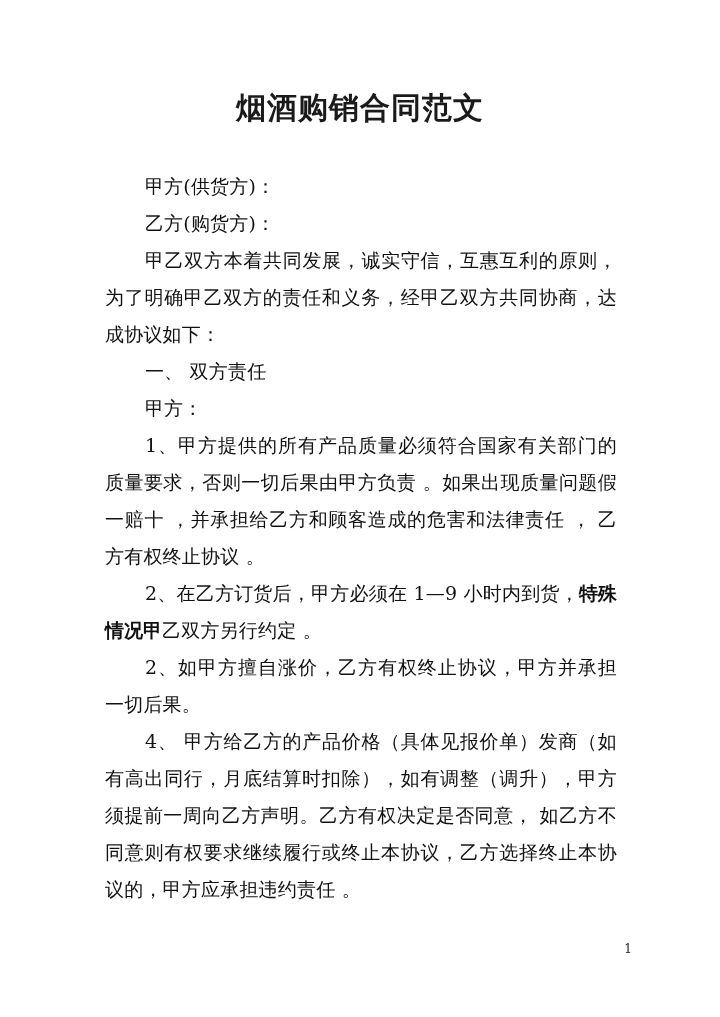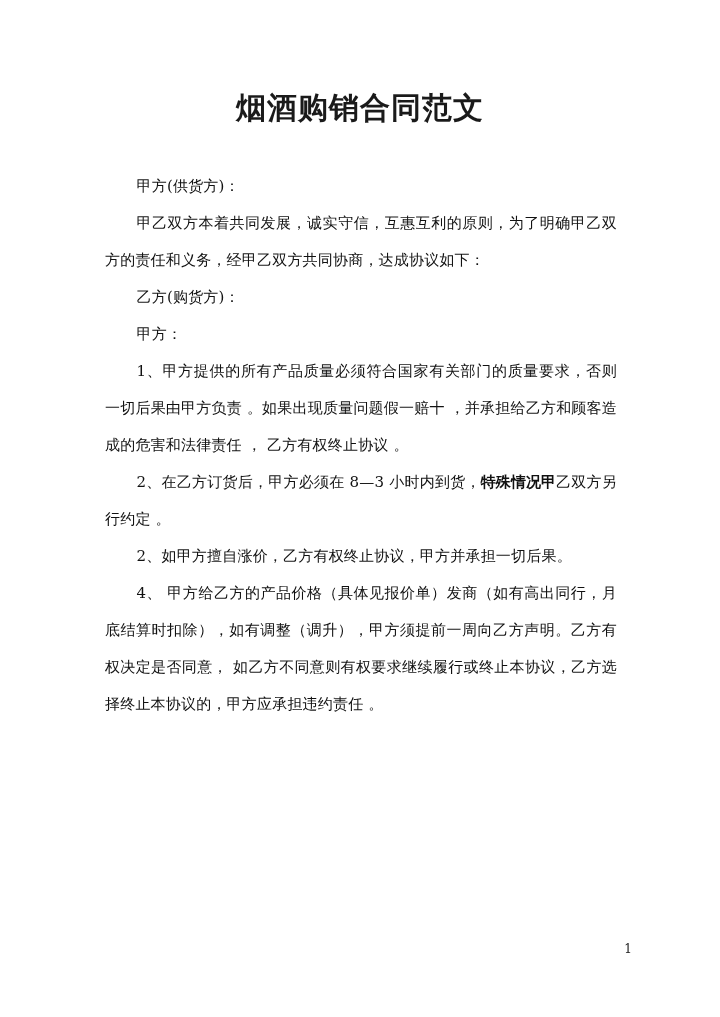--- a/index.html
+++ b/index.html
@@ -33,21 +33,21 @@
     font-family: "DejaVu Sans", "Liberation Sans", sans-serif;
   }
   .body-block {
     position: absolute;
     top: 168px;
     left: 105px;
     width: 512px;
   }
   p.para {
     margin: 0 0 0 0;
-    font-size: 15px;
+    font-size: 19px;
     line-height: 37px;
     color: #111111;
     text-align: justify;
     text-justify: inter-ideograph;
     font-family: "DejaVu Serif", "Liberation Serif", serif;
     letter-spacing: 0.2px;
     word-break: break-all;
   }
   p.indent {
     text-indent: 2.1em;
@@ -75,30 +75,31 @@
 <body>
 
 <div class="page">
 
   <div class="doc-title" id="title-el">烟酒购销合同范文</div>
 
   <div class="body-block">
 
     <p class="para indent">甲方(供货方)：</p>
 
+    <p class="para indent">乙方(购货方)：</p>
+
     <p class="para indent">甲乙双方本着共同发展，诚实守信，互惠互利的原则，为了明确甲乙双方的责任和义务，经甲乙双方共同协商，达成协议如下：</p>
 
-    <p class="para indent">乙方(购货方)：</p>
-
+    <p class="para indent">一、 双方责任</p>
 
     <p class="para indent">甲方：</p>
 
     <p class="para indent">1、甲方提供的所有产品质量必须符合国家有关部门的质量要求，否则一切后果由甲方负责 。如果出现质量问题假一赔十 ，并承担给乙方和顾客造成的危害和法律责任 ， 乙方有权终止协议 。</p>
 
-    <p class="para indent"><span>2、在乙方订货后，甲方必须在 8—3 小时内到货，</span><span class="emph-sans">特殊情况甲</span><span>乙双方另行约定 。</span></p>
+    <p class="para indent"><span>2、在乙方订货后，甲方必须在 1—9 小时内到货，</span><span class="emph-sans">特殊情况甲</span><span>乙双方另行约定 。</span></p>
 
     <p class="para indent">2、如甲方擅自涨价，乙方有权终止协议，甲方并承担一切后果。</p>
 
     <p class="para indent">4、 甲方给乙方的产品价格（具体见报价单）发商（如有高出同行，月底结算时扣除），如有调整（调升），甲方须提前一周向乙方声明。乙方有权决定是否同意， 如乙方不同意则有权要求继续履行或终止本协议，乙方选择终止本协议的，甲方应承担违约责任 。</p>
 
 
 
 
   </div>
 

